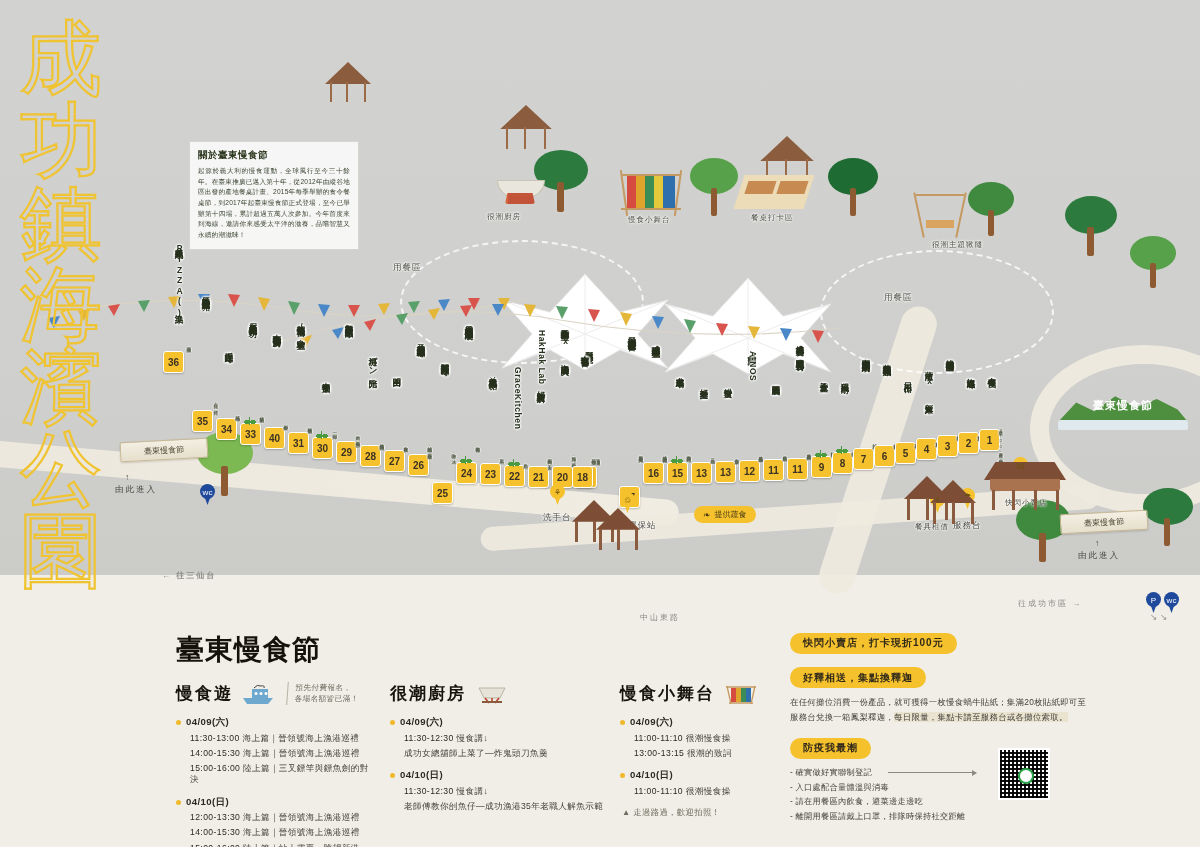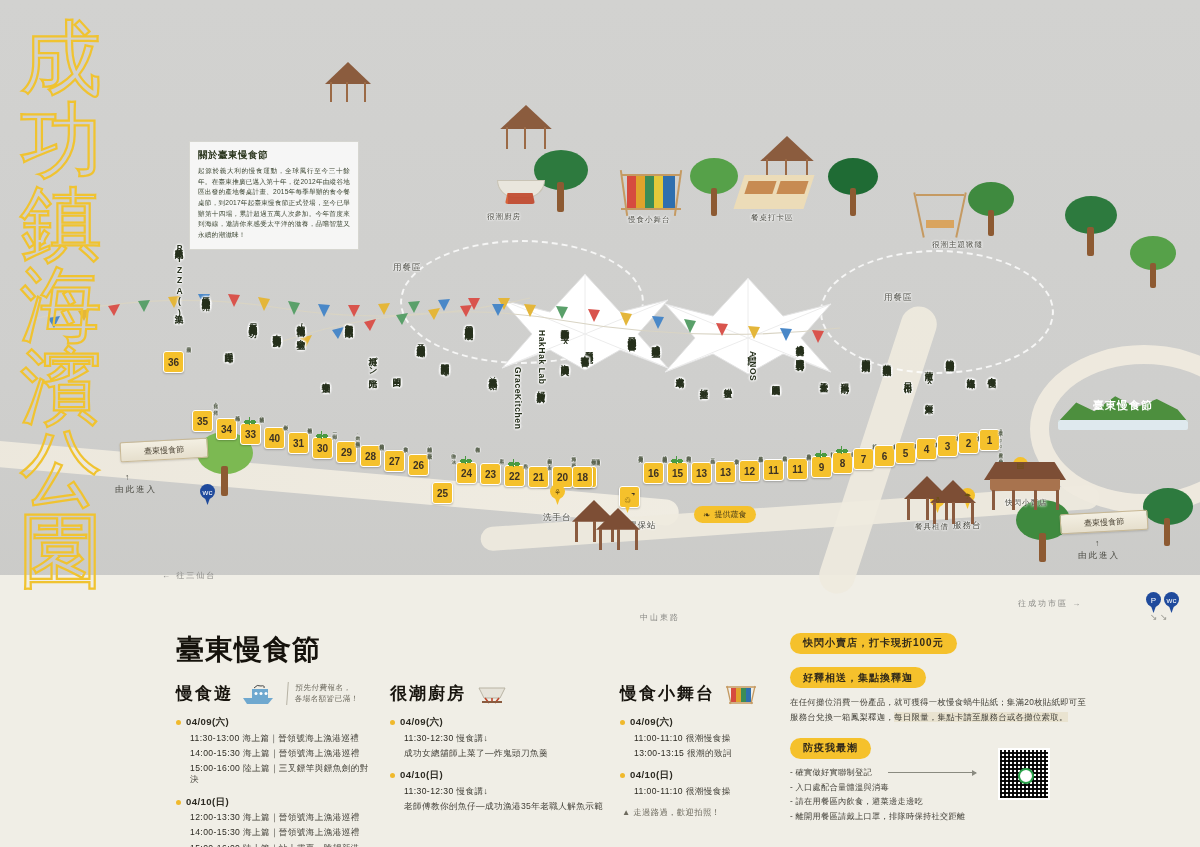--- a/index.html
+++ b/index.html
@@ -547,21 +547,21 @@
   <div class="sign" style="left:1060px;top:512px;width:86px;height:18px;transform:rotate(-3deg);">臺東慢食節</div>
   <div class="entry" style="left:1095px;top:538px;">↑</div>
   <div class="entry" style="left:1078px;top:550px;">由此進入</div>
 
   <div class="legend-chip" style="left:694px;top:506px;">
     <span style="font-size:9px;">❧</span>
     <span>提供蔬食</span>
   </div>
 
   <div id="roadlabels">
-      <div class="road-label" style="left: 162px; top: 570px;">← 往三仙台</div>
+      <div class="road-label" style="left: 162px; top: 570px; font-weight: bold;">← 往三仙台</div>
       <div class="road-label" style="left: 640px; top: 612px;">中山東路</div>
       <div class="road-label" style="left: 1018px; top: 598px;">往成功市區 →</div>
     </div>
   <div style="position:absolute;left:1150px;top:612px;color:#9a9a92;font-size:9px;">↘ ↘</div>
 
   <div class="side-title" id="sidetitle">
       <span>成</span>
       <span>功</span>
       <span>鎮</span>
       <span>海</span>

